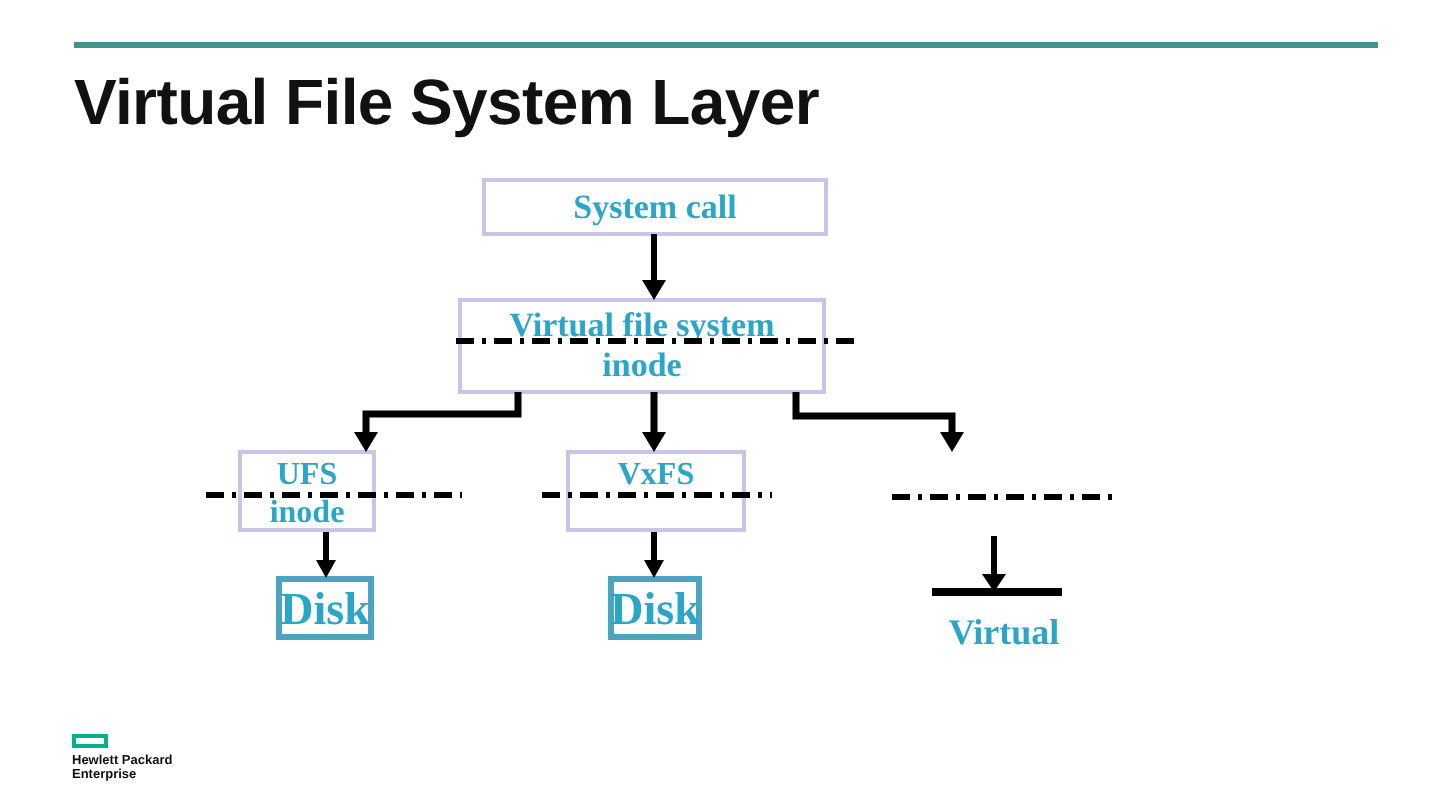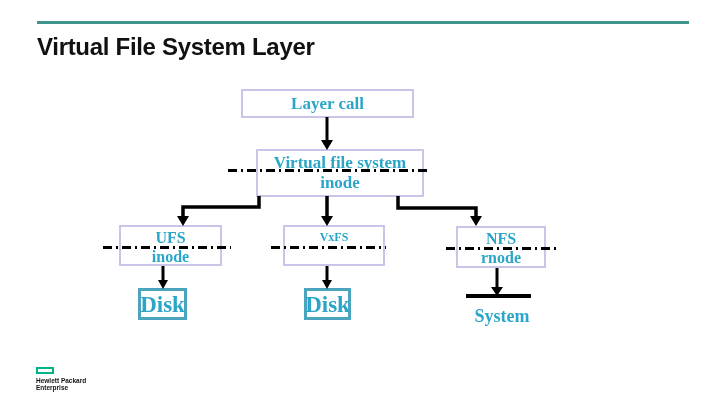--- a/index.html
+++ b/index.html
@@ -3,36 +3,36 @@
 <meta charset="utf-8">
 <style>
   html,body{margin:0;padding:0;background:#888;}
   .slide{
     position:relative;width:720px;height:405px;background:#ffffff;
     font-family:"Liberation Sans",sans-serif;overflow:hidden;margin:0 auto;
   }
   .top-rule{position:absolute;left:37px;top:21px;width:652px;height:3px;background:var(--rule-teal);}
   .slide-title{
     position:absolute;left:37px;top:33px;margin:0;
-    font-family:"Liberation Sans",sans-serif;font-weight:bold;font-size:24px;
+    font-family:"Liberation Sans",sans-serif;font-weight:bold;font-size:32px;
     letter-spacing:-0.3px;color:#111111;
   }
   
   .node{
     position:absolute;box-sizing:border-box;background:#ffffff;
     border:2px solid var(--box-border);
     display:flex;flex-direction:column;align-items:center;justify-content:space-between;
     font-family:"Liberation Serif","DejaVu Serif",serif;font-weight:bold;
     color:var(--teal-text);text-align:center;z-index:2;
   }
   .node .nl{display:block;line-height:19px;}
   .box-systemcall{left:241px;top:89px;width:173px;height:29px;justify-content:center;font-size:17px;}
-  .box-vfs{left:256px;top:149px;width:168px;height:48px;font-size:17px;padding:2px 0 3px;}
-  .box-ufs {left:119px;top:225px;width:103px;height:41px;font-size:16px;padding:1px 0 2px;}
-  .box-vxfs{left:283px;top:225px;width:102px;height:41px;font-size:12px;padding:1px 0 2px;}
+  .box-vfs{left:229px;top:149px;width:184px;height:48px;font-size:17px;padding:2px 0 3px;}
+  .box-ufs {left:119px;top:225px;width:69px;height:41px;font-size:16px;padding:1px 0 2px;}
+  .box-vxfs{left:283px;top:225px;width:90px;height:41px;font-size:16px;padding:1px 0 2px;}
   .box-nfs {left:456px;top:226px;width:90px;height:42px;font-size:16px;padding:1px 0 2px;}
   .box-disk{border:3px solid var(--disk-border);justify-content:center;font-size:23px;}
   .box-disk1{left:138px;top:288px;width:49px;height:32px;}
   .box-disk2{left:304px;top:288px;width:47px;height:32px;}
   .network-label{
     position:absolute;left:456px;top:306px;width:92px;text-align:center;
     font-family:"Liberation Serif","DejaVu Serif",serif;font-weight:bold;font-size:18px;
     color:var(--teal-text);z-index:2;
   }
   
@@ -53,51 +53,47 @@
 </head>
 <body>
 
 <div class="slide" style="--teal-text: #2BA6C8; --box-border: #C8C5E9; --disk-border: #4DA4BE; --rule-teal: #3F948C; --hpe-green: #00B288;">
 
   <div class="top-rule"></div>
 
   <h1 class="slide-title">Virtual File System Layer</h1>
 
   <div class="node box-systemcall">
-    <span class="nl">Layer call</span>
+    <span class="nl">System call</span>
   </div>
 
   <div class="node box-vfs">
     <span class="nl">Virtual file system</span>
     <span class="nl">inode</span>
   </div>
 
   <div class="node box-ufs">
     <span class="nl">UFS</span>
     <span class="nl">inode</span>
   </div>
 
   <div class="node box-vxfs">
     <span class="nl">VxFS</span>
   </div>
 
-  <div class="node box-nfs">
-    <span class="nl">NFS</span>
-    <span class="nl">rnode</span>
-  </div>
 
   <div class="node box-disk box-disk1">
     <span class="nl">Disk</span>
   </div>
 
   <div class="node box-disk box-disk2">
     <span class="nl">Disk</span>
   </div>
 
-  <div class="network-label">System</div>
+  <div class="network-label">Virtual</div>
 
   <svg class="wires" width="720" height="405" viewBox="0 0 720 405">
 
     <path d="M327 117 L327 141" stroke-width="3"></path>
     <polygon points="321,140 333,140 327,150"></polygon>
 
     <path d="M259 196 L259 207 L183 207 L183 217" stroke-width="3.5"></path>
     <polygon points="177,216 189,216 183,226"></polygon>
 
     <path d="M327 196 L327 217" stroke-width="3.5"></path>

